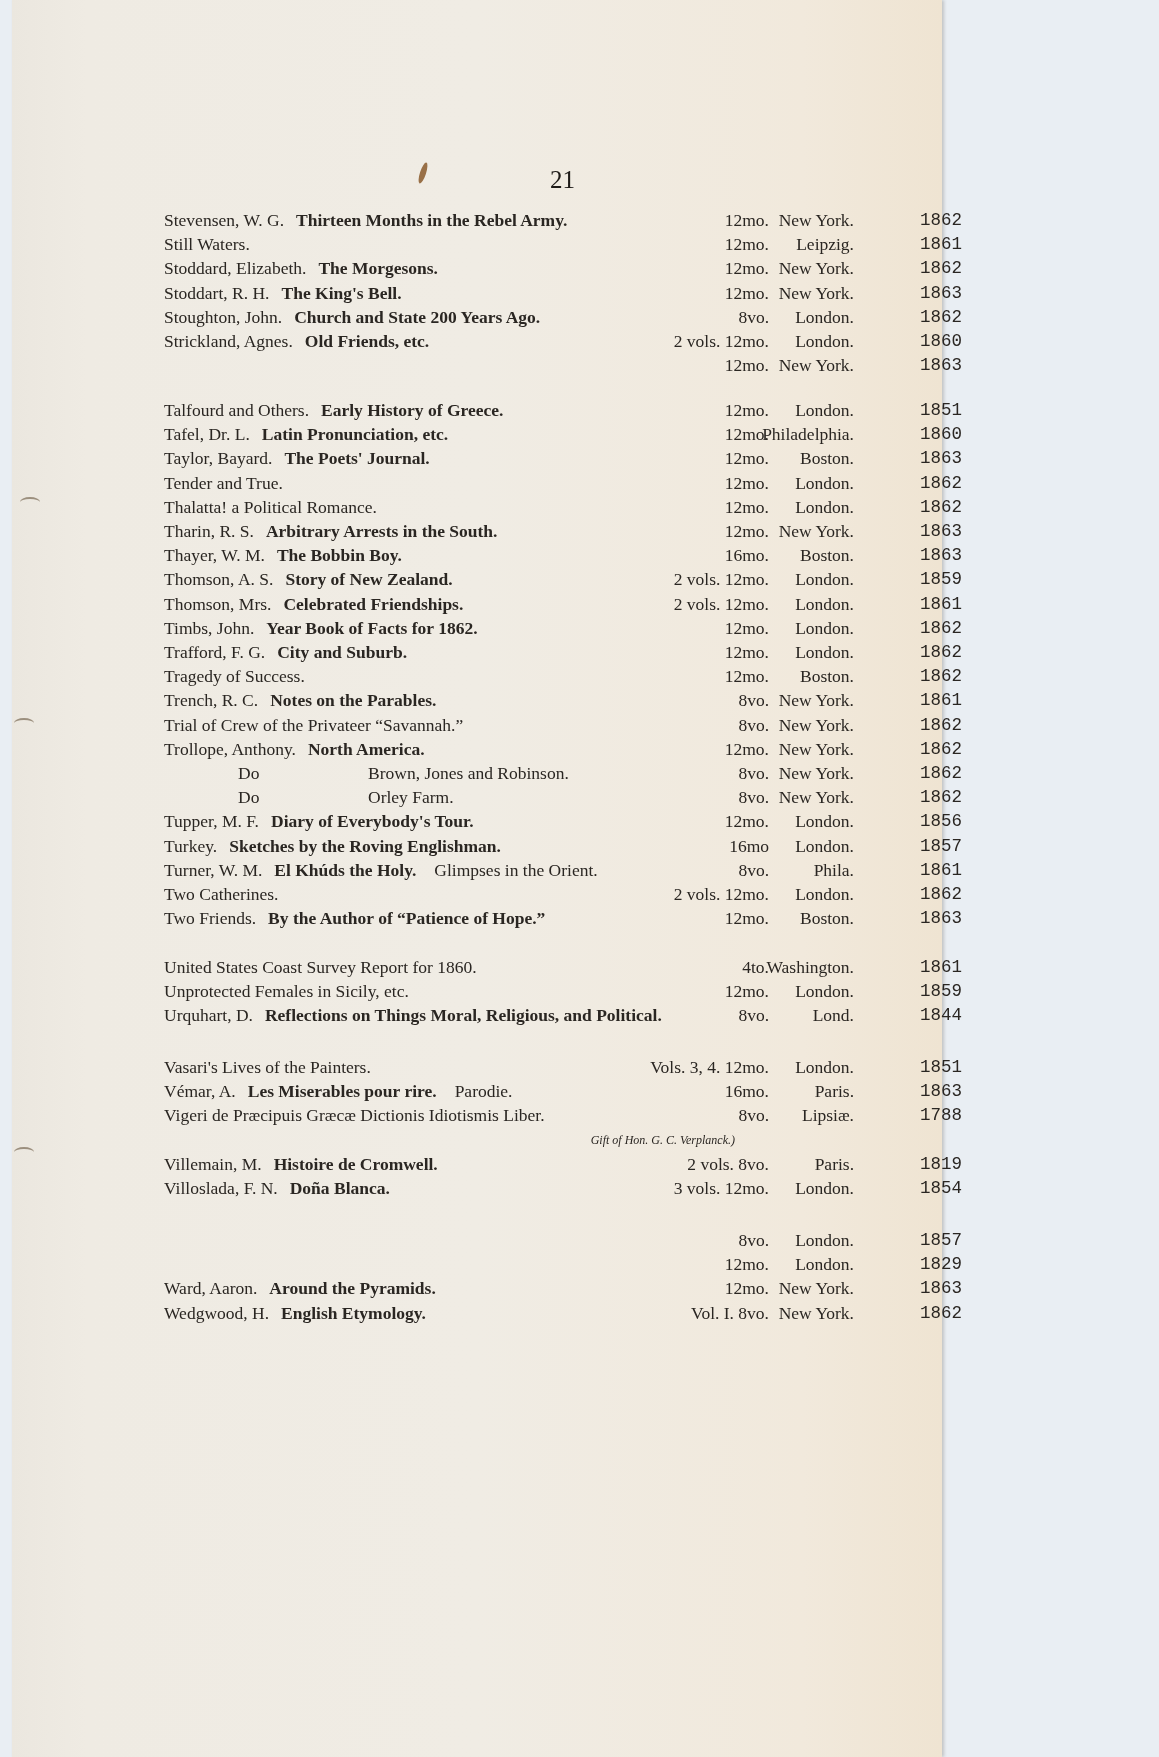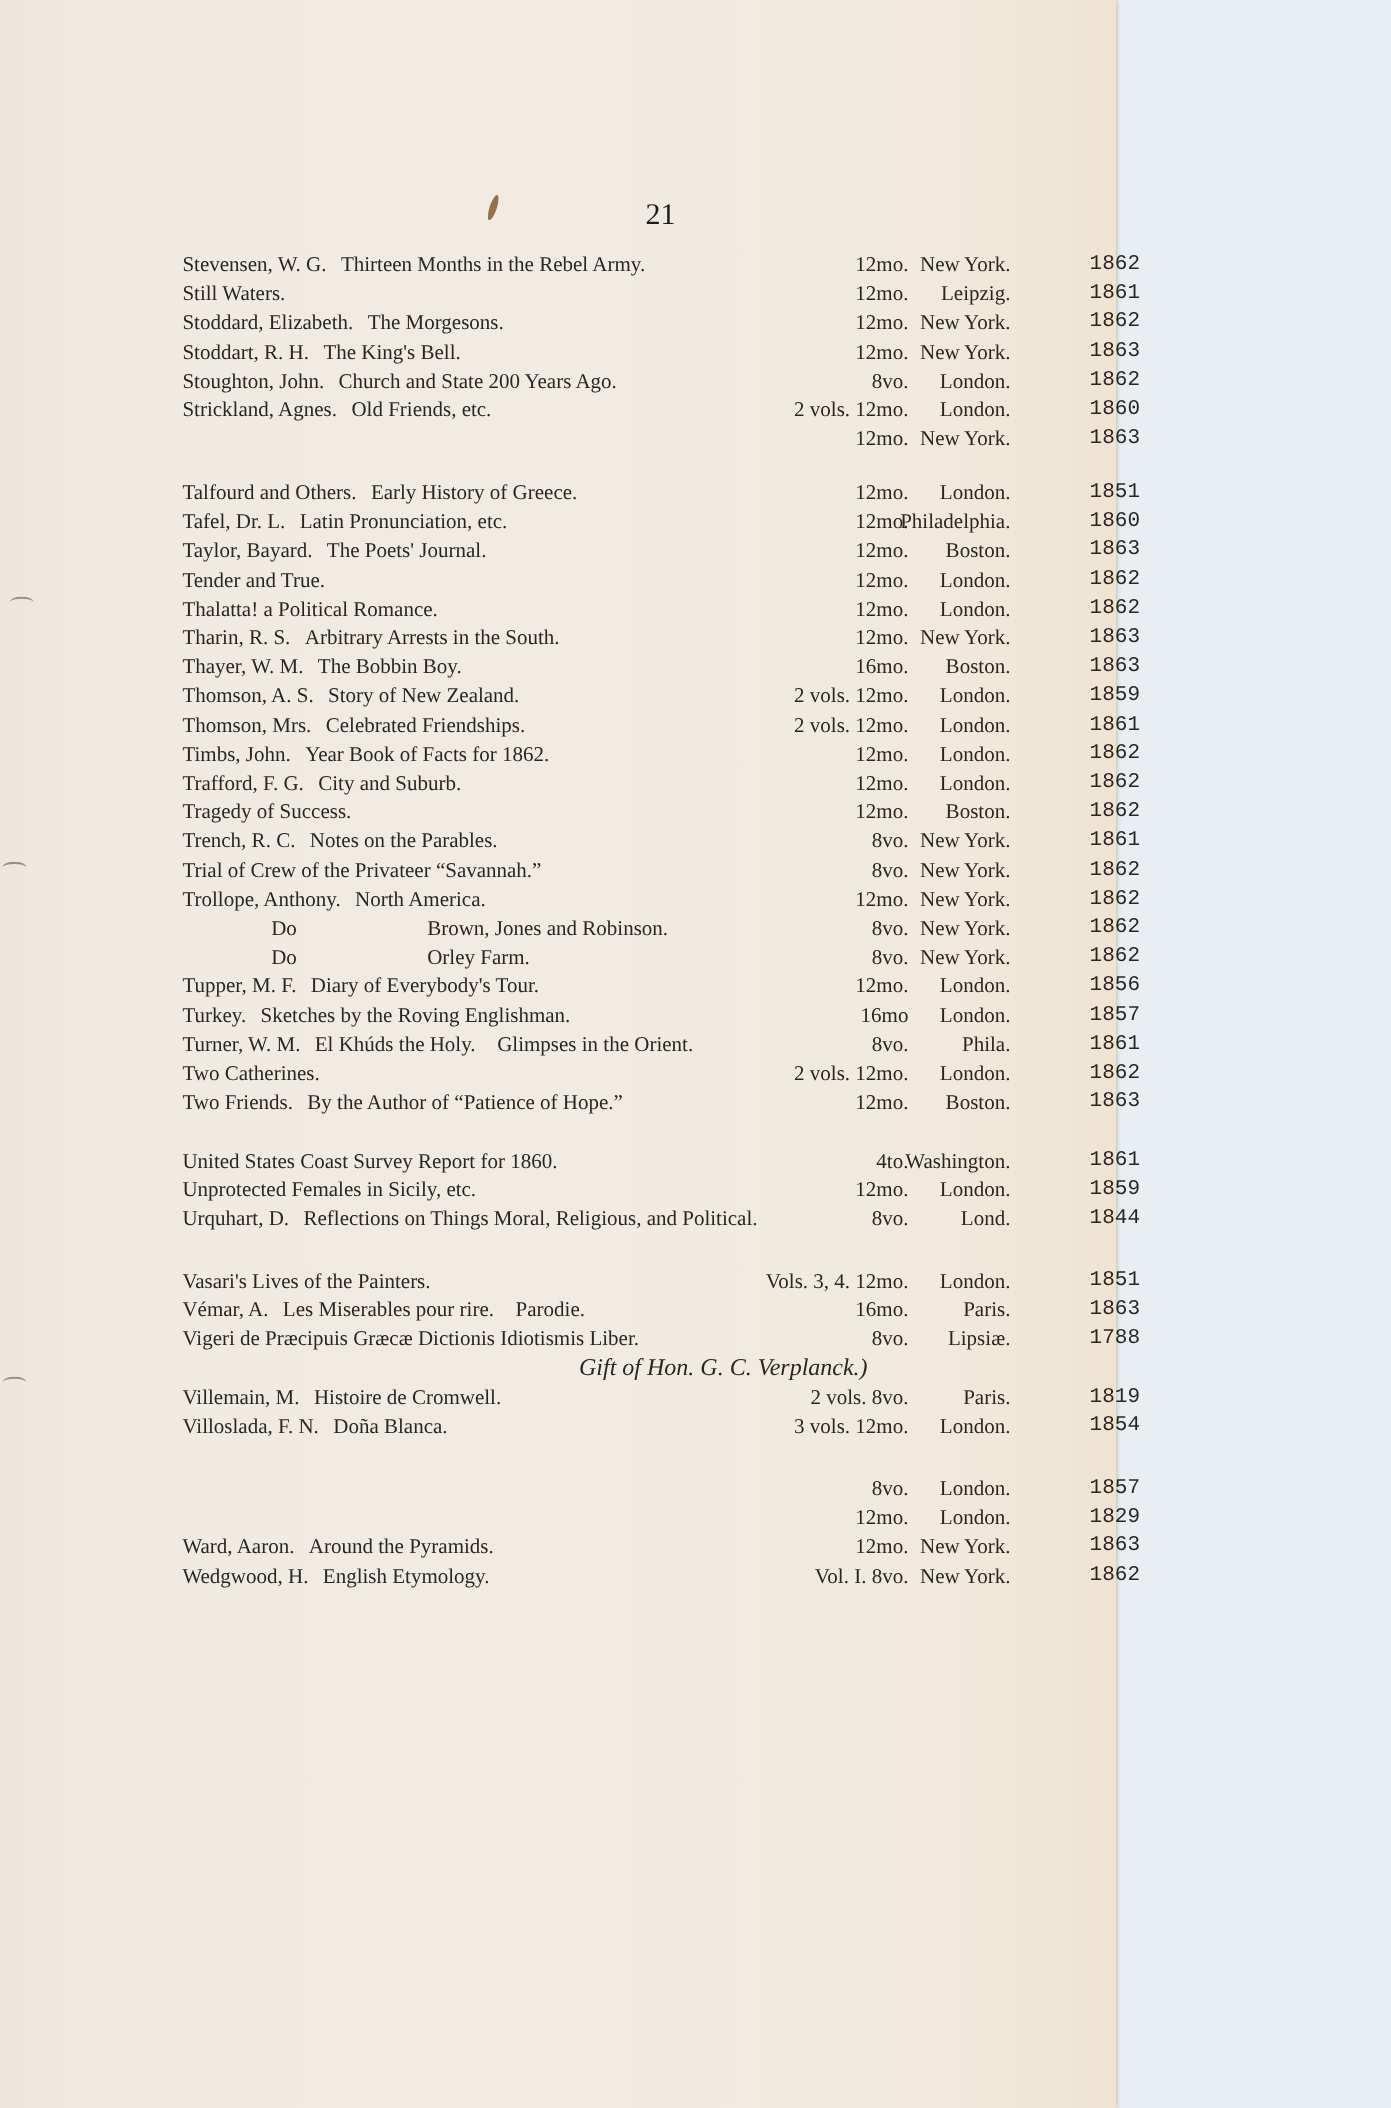--- a/index.html
+++ b/index.html
@@ -3,44 +3,44 @@
 <meta charset="utf-8">
 <style>
   html, body { margin: 0; padding: 0; }
   body {
     width: 1159px; height: 1757px; position: relative; overflow: hidden;
     background: #e9eef3;
     font-family: "Liberation Serif", "DejaVu Serif", serif;
     color: #2a2622;
   }
   .page {
-    position: absolute; left: 0; top: 0; width: 930px; height: 1757px;
+    position: absolute; left: 12px; top: 0; width: 930px; height: 1757px;
     background: linear-gradient(90deg, #ebe7df 0%, #efebe3 8%, #f0ece4 50%, #f1e9dc 85%, #efe4d2 100%);
     box-shadow: 2px 0 3px rgba(80,70,60,0.25);
   }
   .page-number {
     position: absolute; left: 538px; top: 166px; font-size: 25px; color: #1e1b18;
   }
   .stain {
     position: absolute; left: 408px; top: 162px; width: 6px; height: 22px;
     background: #8a5a2b; border-radius: 50%; transform: rotate(18deg); opacity: 0.85;
   }
   .entry {
     position: absolute; left: 152px; width: 800px; height: 24px;
     font-size: 17.5px; line-height: 24px; white-space: nowrap;
   }
   .entry .main { position: absolute; left: 0; top: 0; }
-  .entry .main .title { margin-left: 12px; }
+  .entry .main .title { margin-left: 12px; font-weight: bold; }
   .entry .main .extra { margin-left: 18px; }
   .entry .fmt { position: absolute; right: 195px; top: 0; text-align: right; }
   .entry .place { position: absolute; right: 110px; top: 0; }
   .entry .year { position: absolute; right: 2px; top: 0; width: 52px; text-align: right; font-family: Liberation Mono, monospace; }
   .entry.ditto .main .do { display: inline-block; width: 130px; margin-left: 74px; }
   .gift {
-    position: absolute; right: 207px; font-size: 20px; line-height: 24px; font-style: italic; white-space: nowrap;
+    position: absolute; right: 207px; font-size: 12px; line-height: 24px; font-style: italic; white-space: nowrap;
   }
   .edge-mark {
     position: absolute; width: 20px; height: 8px; border-top: 2px solid #7a6a55; border-radius: 50%; opacity: 0.7;
   }
 </style>
 </head>
 <body>
 
 <div class="page">
   <div class="stain"></div>

